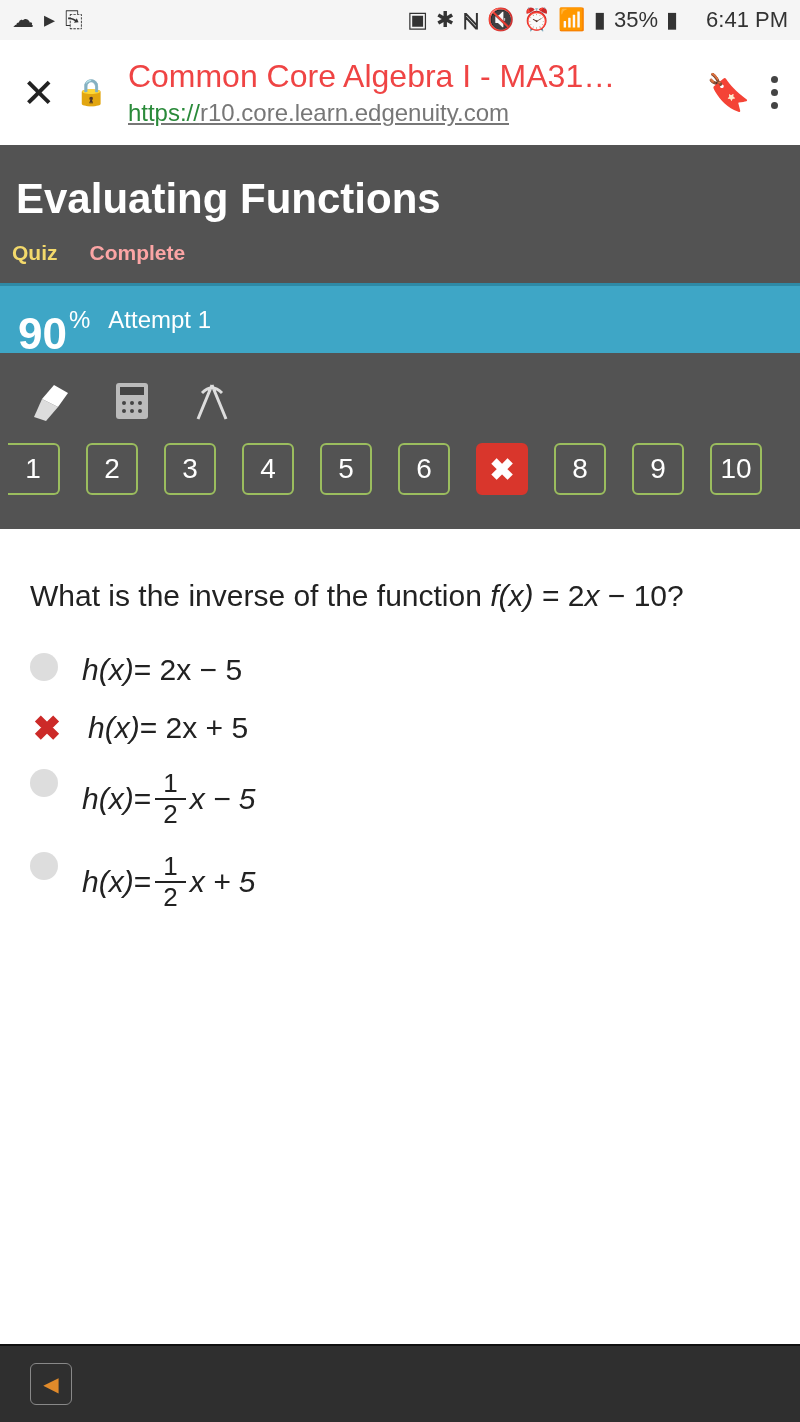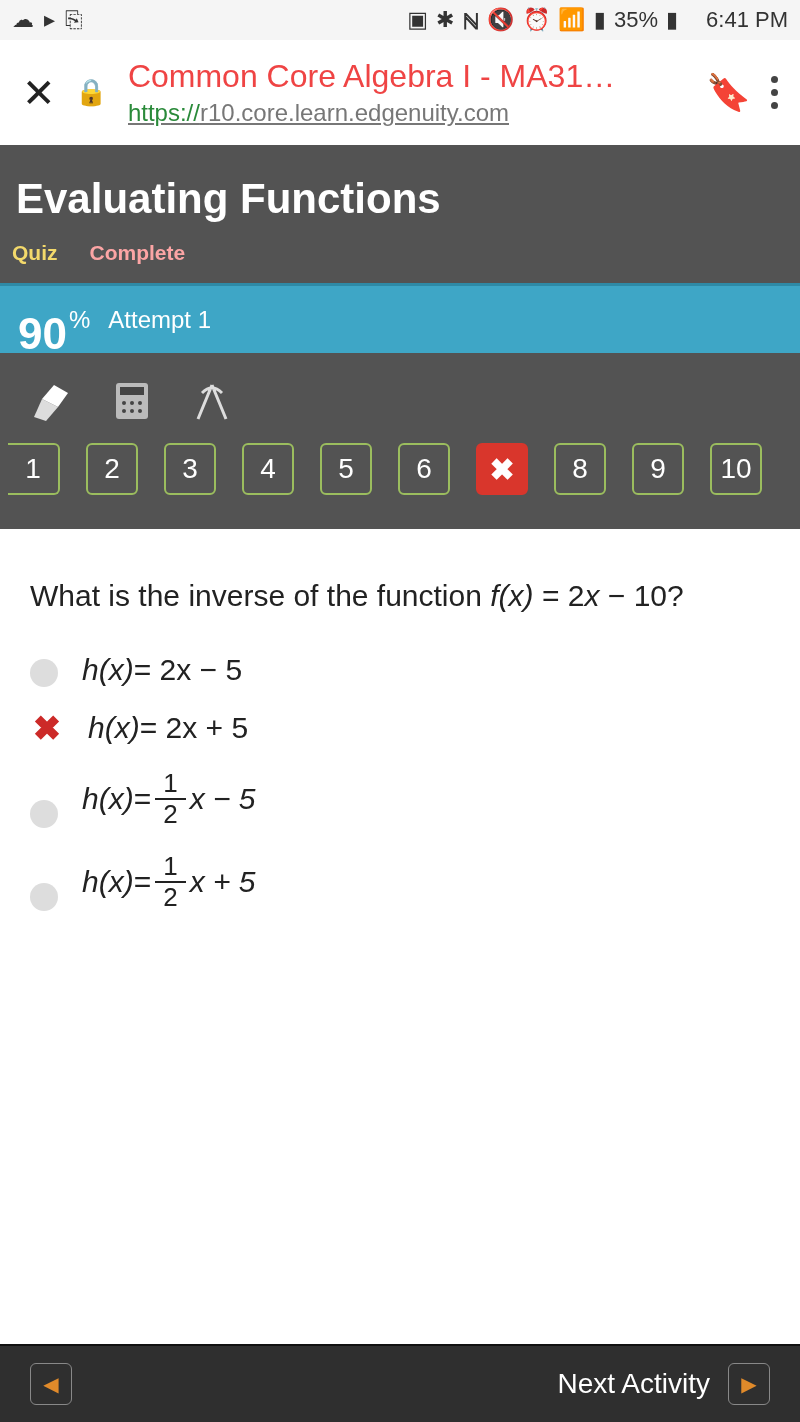--- a/index.html
+++ b/index.html
@@ -127,21 +127,21 @@
 }
 .question-text {
   font-size: 30px;
   color: #222;
   margin-bottom: 40px;
 }
 .question-text .fx { font-style: italic; }
 .answers { display: flex; flex-direction: column; gap: 24px; }
 .answer-row {
   display: flex;
-  align-items: flex-end;
+  align-items: flex-start;
   gap: 24px;
 }
 .radio-empty {
   width: 28px; height: 28px; border-radius: 50%;
   background: #ddd;
   flex-shrink: 0;
 }
 .radio-wrong {
   width: 34px; height: 34px;
   color: #cc2a28;
@@ -340,17 +340,13 @@
         <span class="it">x + 5</span>
       </div>
     </div>
   </div>
 </div>
 
 <div class="bottom-nav">
   <div class="nav-btn">
     <div class="arrow-box">◀</div>
   </div>
-  <div class="nav-btn">
-    <span>Next Activity</span>
-    <div class="arrow-box">▶</div>
-  </div>
 </div>
 
 </body></html>

